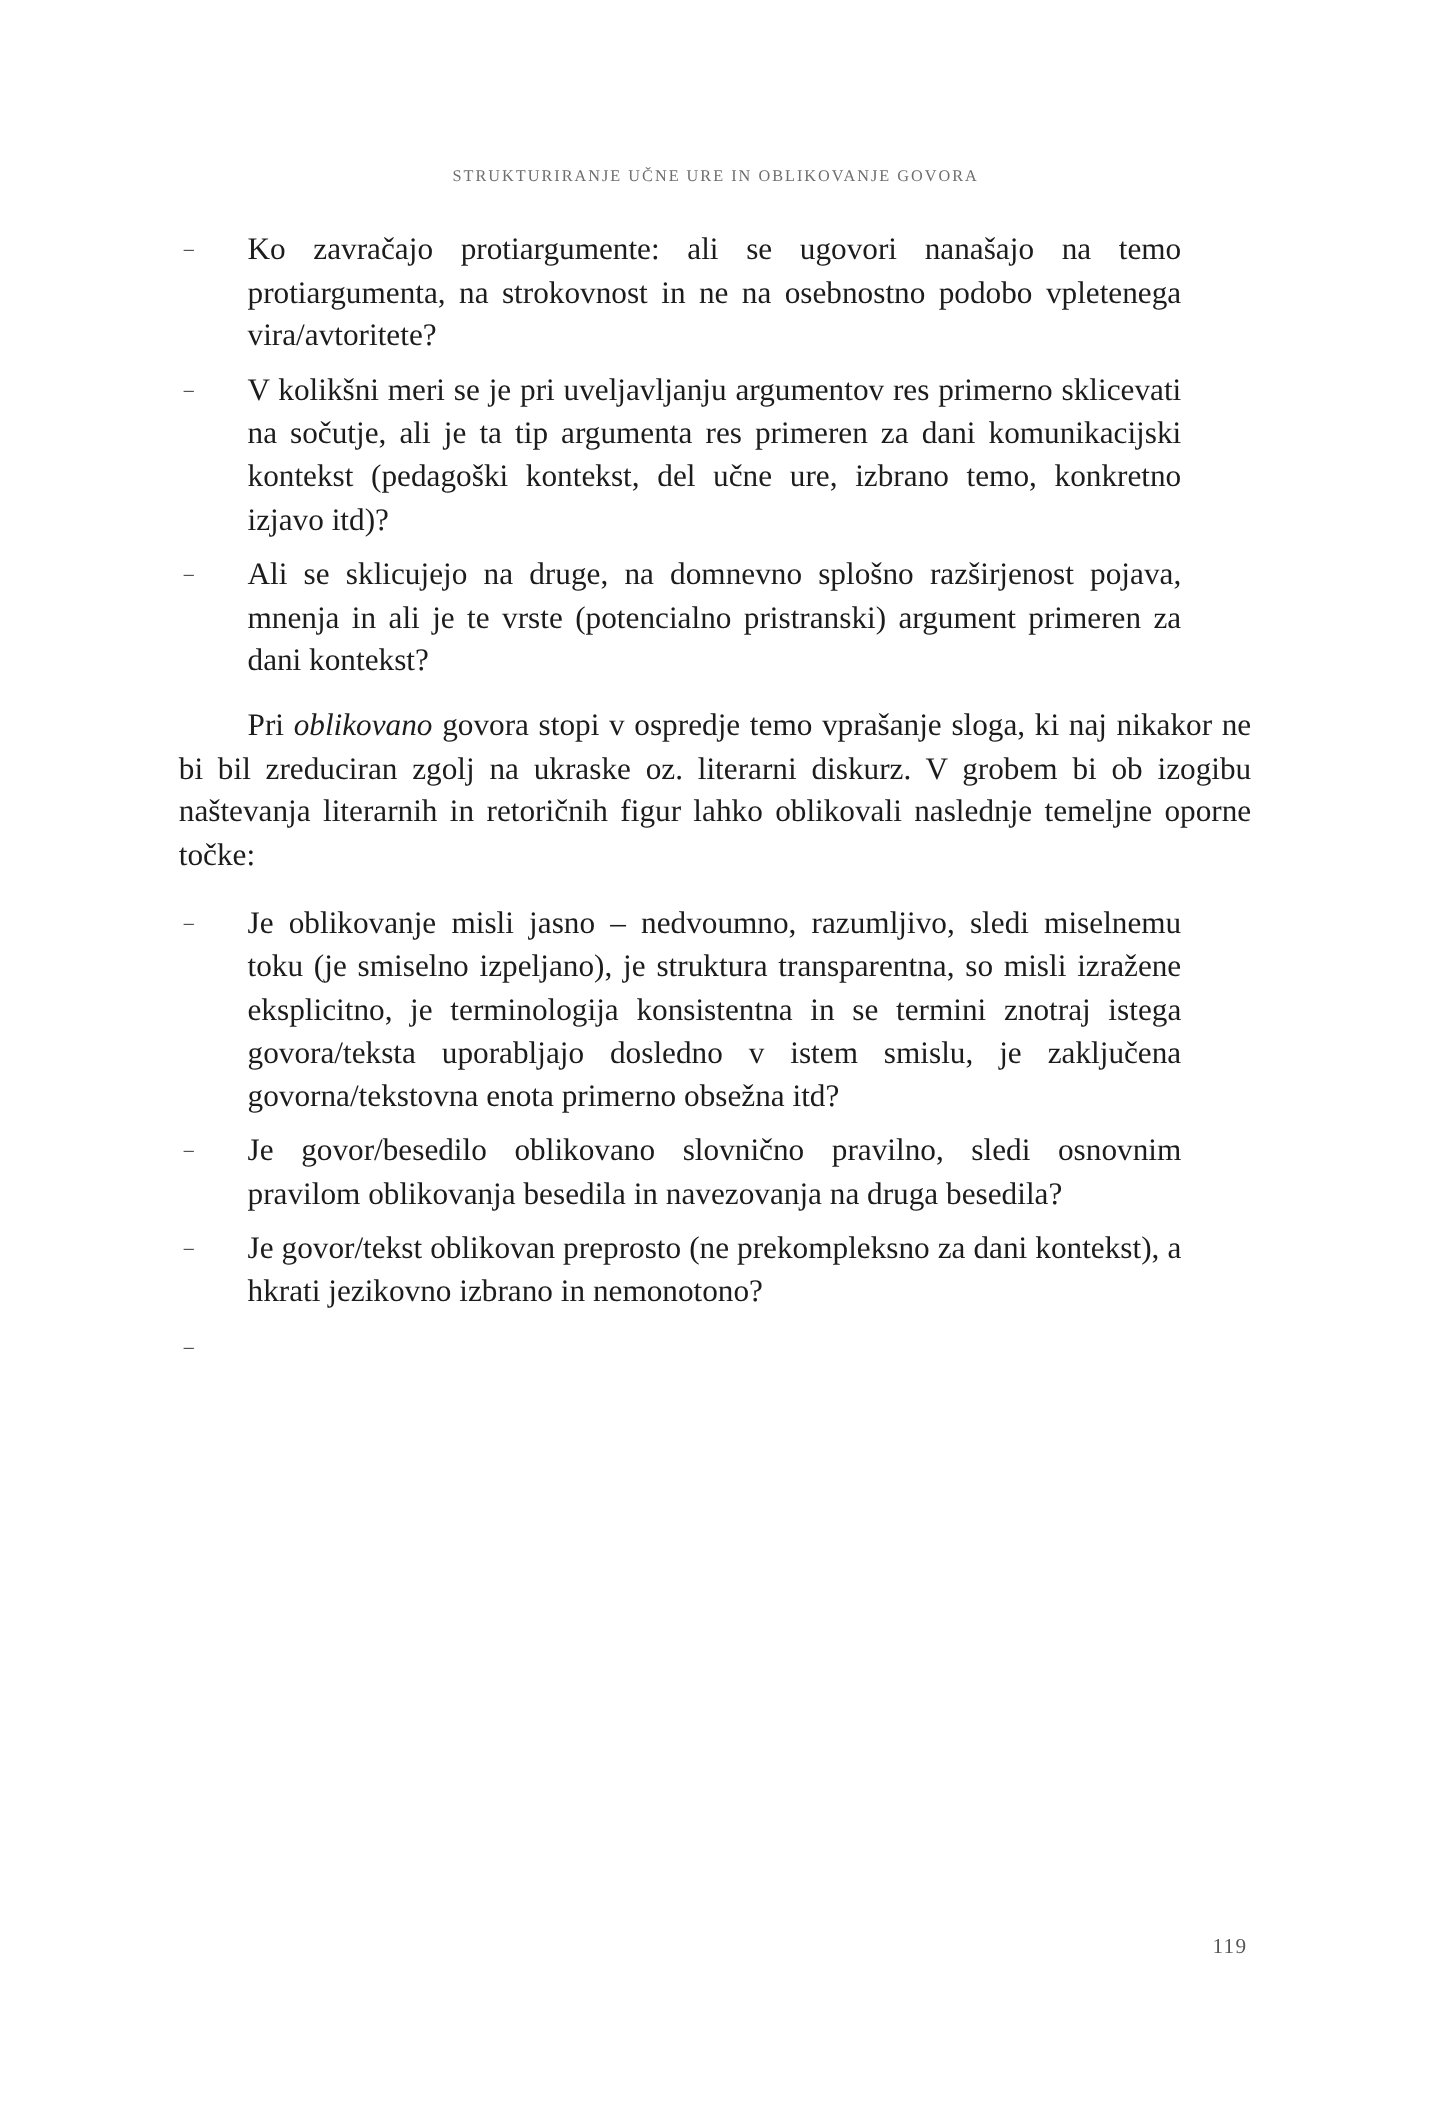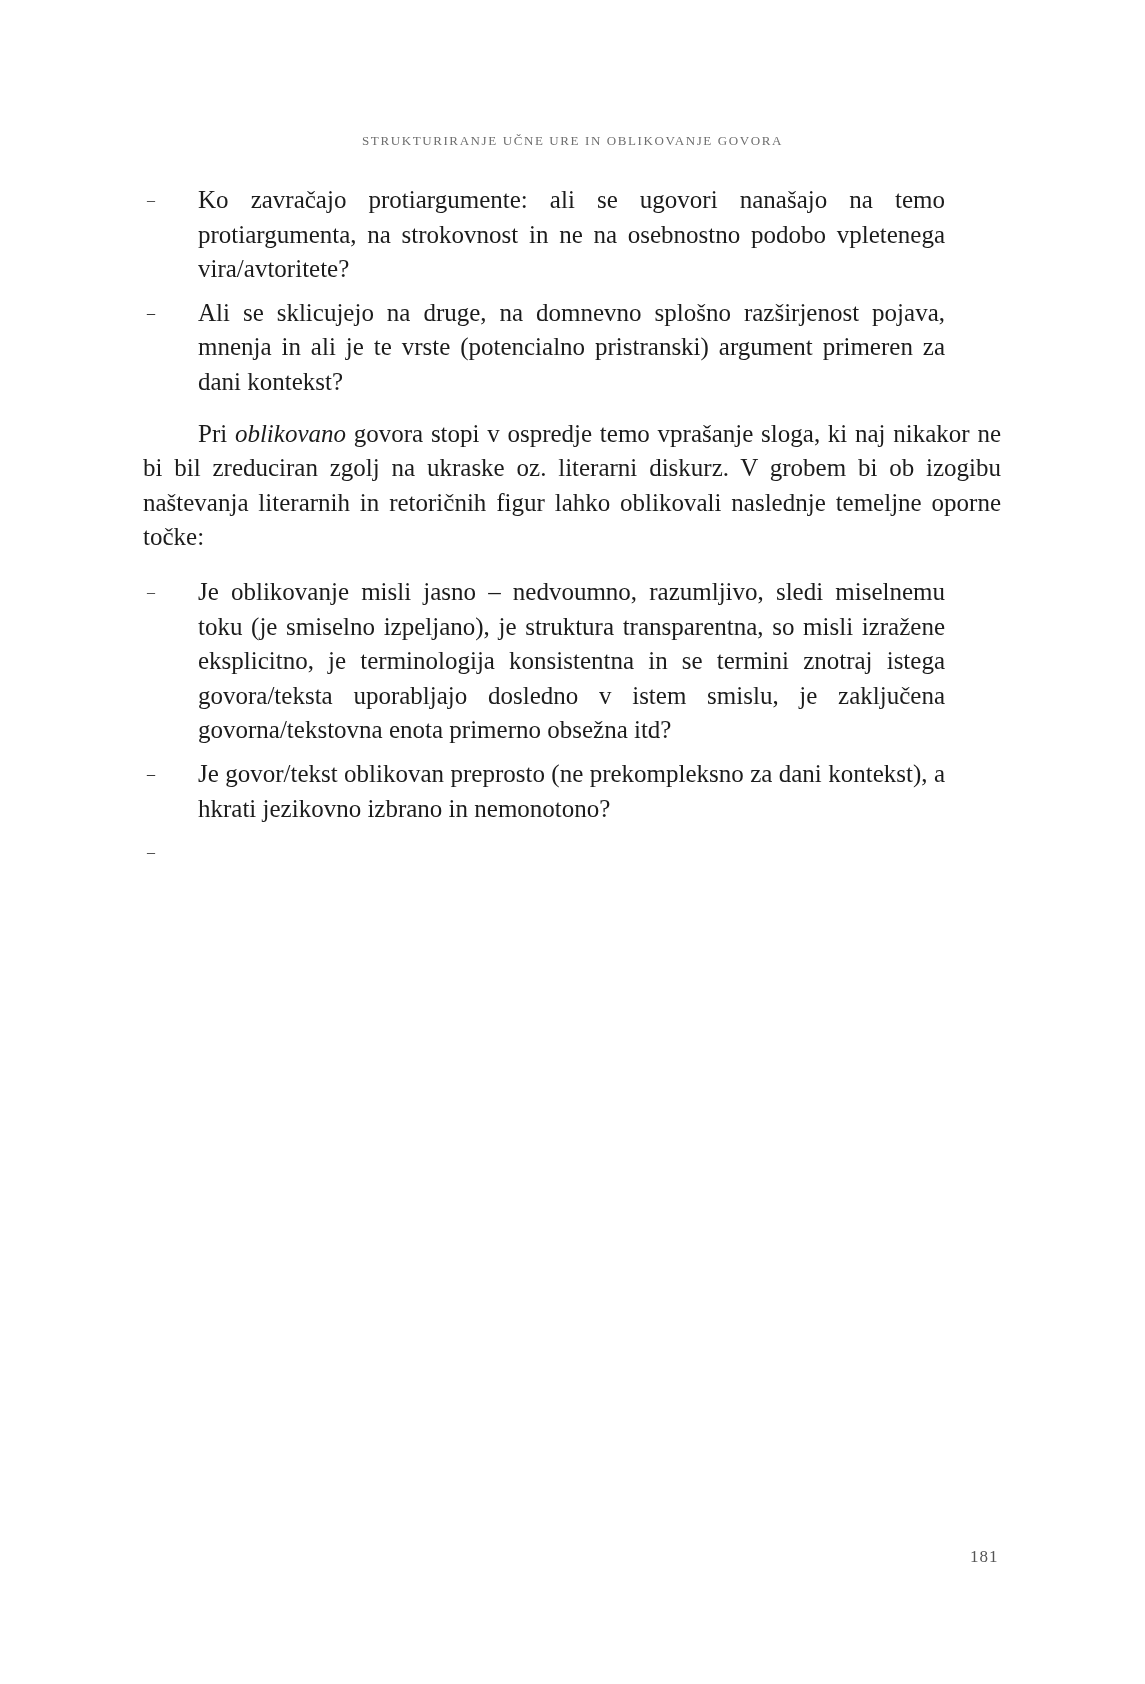--- a/index.html
+++ b/index.html
@@ -78,41 +78,43 @@
 
 <div class="content">
 
   <ul class="dash-list list-first">
     <li>
       <span class="dash">–</span>
       <span>Ko zavračajo protiargumente: ali se ugovori nanašajo na temo protiargumenta, na strokovnost in ne na osebnostno podobo vpletenega vira/avtoritete?</span>
     </li>
     <li>
       <span class="dash">–</span>
+      <span>V kolikšni meri se je pri uveljavljanju argumentov res primerno sklicevati na sočutje, ali je ta tip argumenta res primeren za dani komunikacijski kontekst (pedagoški kontekst, del učne ure, izbrano temo, konkretno izjavo itd)?</span>
     </li>
     <li>
       <span class="dash">–</span>
       <span>Ali se sklicujejo na druge, na domnevno splošno razširjenost pojava, mnenja in ali je te vrste (potencialno pristranski) argument primeren za dani kontekst?</span>
     </li>
   </ul>
 
   <p class="paragraph"><span>Pri </span><em>oblikovano</em><span> govora stopi v ospredje temo vprašanje sloga, ki naj nikakor ne bi bil zreduciran zgolj na ukraske oz. literarni diskurz. V grobem bi ob izogibu naštevanja literarnih in retoričnih figur lahko oblikovali naslednje temeljne oporne točke:</span></p>
 
   <ul class="dash-list">
     <li>
       <span class="dash">–</span>
       <span>Je oblikovanje misli jasno – nedvoumno, razumljivo, sledi miselnemu toku (je smiselno izpeljano), je struktura transparentna, so misli izražene eksplicitno, je terminologija konsistentna in se termini znotraj istega govora/teksta uporabljajo dosledno v istem smislu, je zaključena govorna/tekstovna enota primerno obsežna itd?</span>
     </li>
     <li>
       <span class="dash">–</span>
+      <span>Je govor/besedilo oblikovano slovnično pravilno, sledi osnovnim pravilom oblikovanja besedila in navezovanja na druga besedila?</span>
     </li>
     <li>
       <span class="dash">–</span>
       <span>Je govor/tekst oblikovan preprosto (ne prekompleksno za dani kontekst), a hkrati jezikovno izbrano in nemonotono?</span>
     </li>
     <li>
       <span class="dash">–</span>
     </li>
   </ul>
 
 </div>
 
-<div class="page-number">181</div>
+<div class="page-number">119</div>
 
 </body></html>

